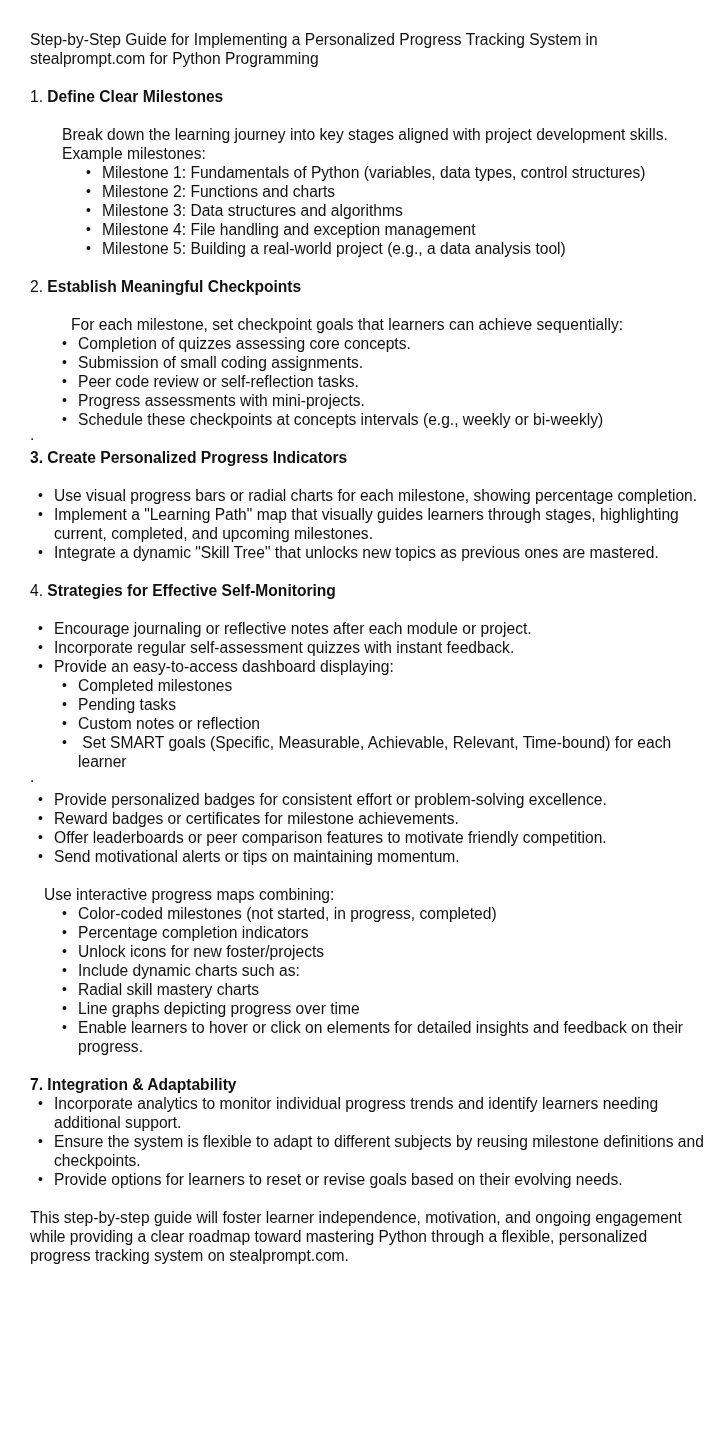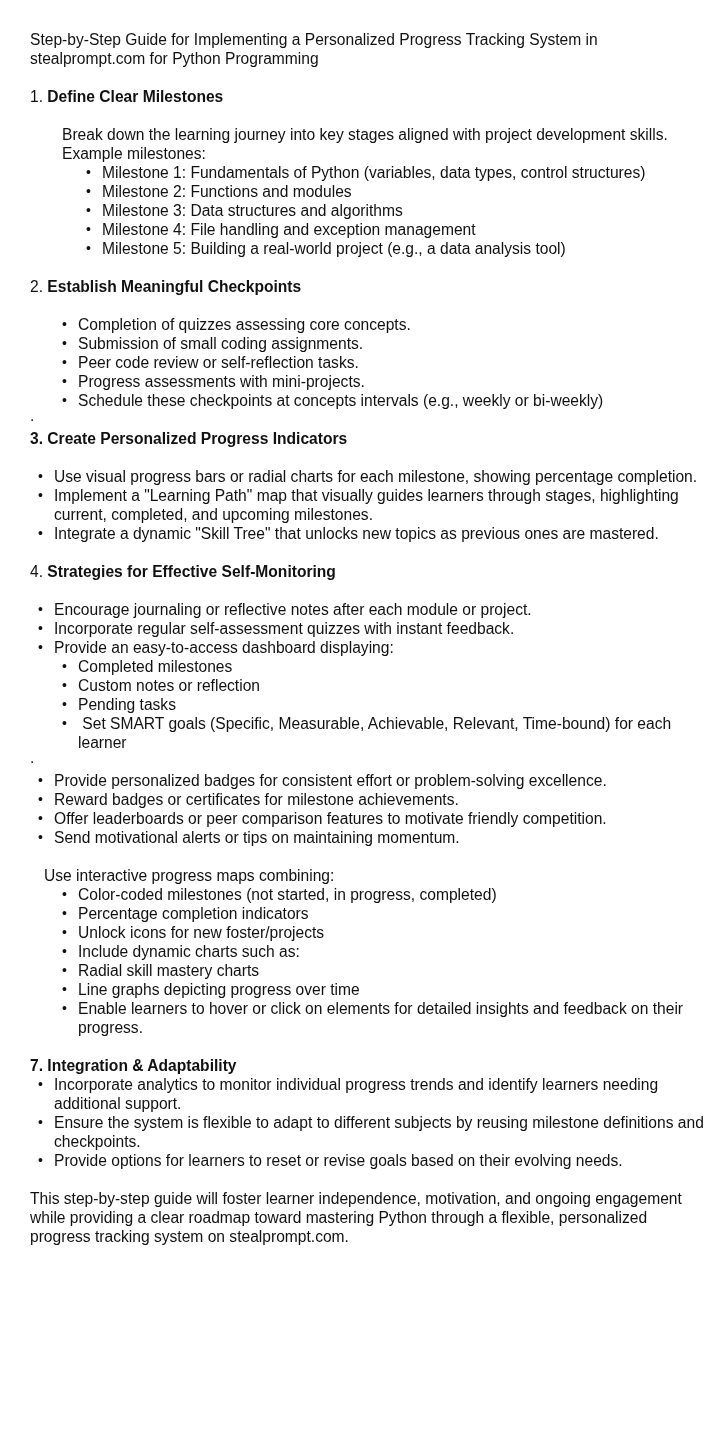--- a/index.html
+++ b/index.html
@@ -32,28 +32,29 @@
 
 <div class="page">
 
   <p class="title">Step-by-Step Guide for Implementing a Personalized Progress Tracking System in stealprompt.com for Python Programming</p>
 
   <p class="h"><span>1.</span> <b>Define Clear Milestones</b></p>
   <p style="text-indent:32px">Break down the learning journey into key stages aligned with project development skills.</p>
   <p class="indent32">Example milestones:</p>
   <ul class="ind-a">
     <li>Milestone 1: Fundamentals of Python (variables, data types, control structures)</li>
-    <li>Milestone 2: Functions and modules</li>
+    <li>Milestone 2: Functions and charts</li>
     <li>Milestone 3: Data structures and algorithms</li>
     <li>Milestone 4: File handling and exception management</li>
     <li>Milestone 5: Building a real-world project (e.g., a data analysis tool)</li>
   </ul>
   <div class="gap"></div>
 
   <p class="h"><span>2.</span> <b>Establish Meaningful Checkpoints</b></p>
+  <p style="padding-left:41px">For each milestone, set checkpoint goals that learners can achieve sequentially:</p>
   <ul class="ind-b">
     <li>Completion of quizzes assessing core concepts.</li>
     <li>Submission of small coding assignments.</li>
     <li>Peer code review or self-reflection tasks.</li>
     <li>Progress assessments with mini-projects.</li>
     <li>Schedule these checkpoints at concepts intervals (e.g., weekly or bi-weekly)</li>
   </ul>
   <p class="dot">.</p>
 
   <p class="h"><b>3.</b> <b>Create Personalized Progress Indicators</b></p>
@@ -65,22 +66,22 @@
   <div class="gap"></div>
 
   <p class="h"><span>4.</span> <b>Strategies for Effective Self-Monitoring</b></p>
   <ul class="ind-c">
     <li>Encourage journaling or reflective notes after each module or project.</li>
     <li>Incorporate regular self-assessment quizzes with instant feedback.</li>
     <li>Provide an easy-to-access dashboard displaying:</li>
   </ul>
   <ul class="ind-d">
     <li>Completed milestones</li>
+    <li>Pending tasks</li>
     <li>Custom notes or reflection</li>
-    <li>Pending tasks</li>
     <li style="white-space:pre-wrap"> Set SMART goals (Specific, Measurable, Achievable, Relevant, Time-bound) for each learner</li>
   </ul>
   <p class="dot">.</p>
 
   <ul class="ind-c">
     <li>Provide personalized badges for consistent effort or problem-solving excellence.</li>
     <li>Reward badges or certificates for milestone achievements.</li>
     <li>Offer leaderboards or peer comparison features to motivate friendly competition.</li>
     <li>Send motivational alerts or tips on maintaining momentum.</li>
   </ul>

